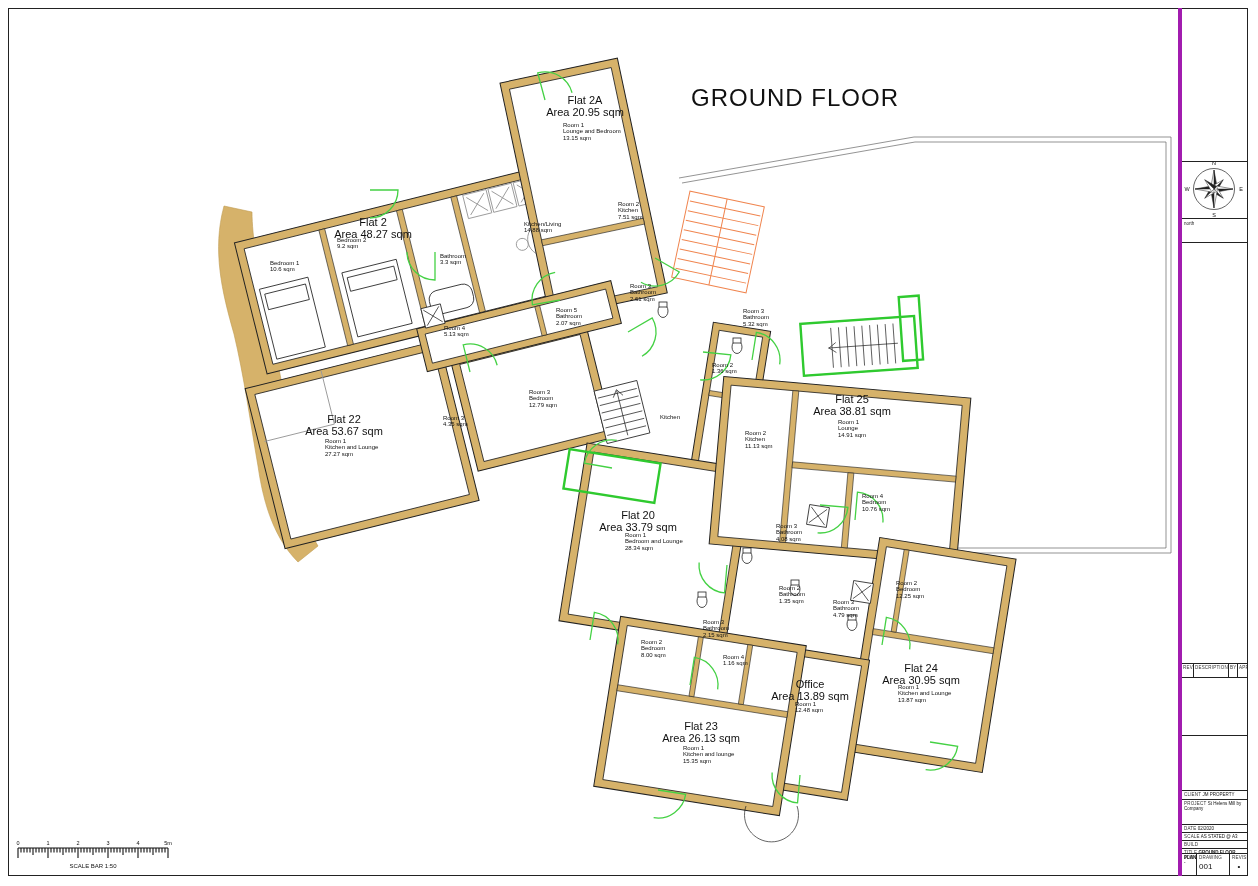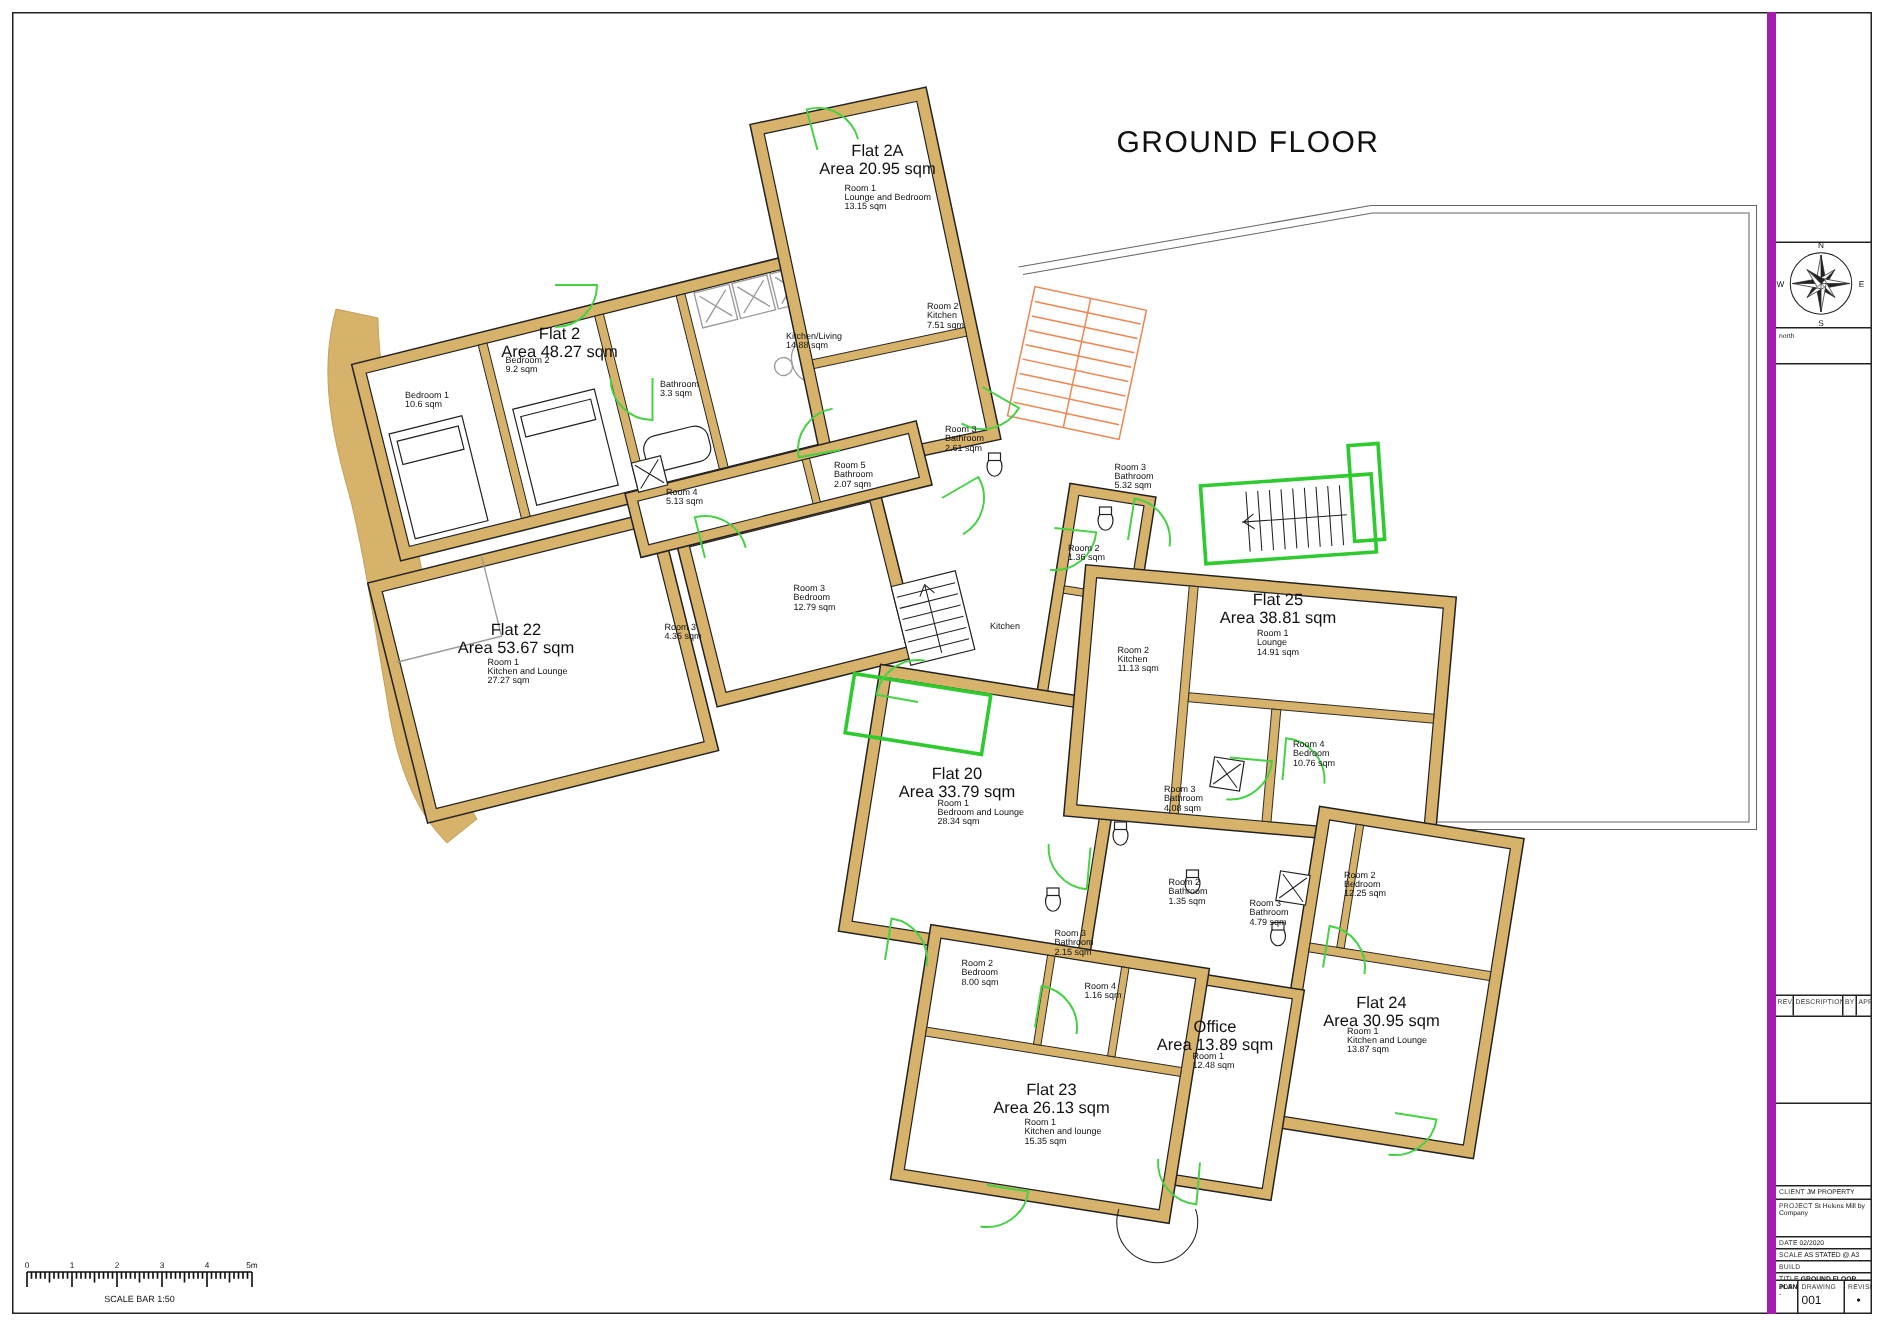--- a/index.html
+++ b/index.html
@@ -1,38 +1,38 @@
 <!DOCTYPE html>
 <html><head>
 <meta charset="utf-8">
 <style>
   html,body{margin:0;padding:0;background:#e8e8e8;}
   .page{position:relative;width:1258px;height:886px;background:#fff;overflow:hidden;
         font-family:"Liberation Sans",sans-serif;color:#111;}
   .frame{position:absolute;left:8px;top:8px;width:1240px;height:868px;border:1px solid #222;box-sizing:border-box;}
-  .heading{position:absolute;left:692px;top:84px;width:280px;text-align:center;
-           font-size:20px;letter-spacing:1px;color:#111;white-space:nowrap;}
+  .heading{position:absolute;left:655px;top:84px;width:280px;text-align:center;
+           font-size:24px;letter-spacing:1px;color:#111;white-space:nowrap;}
   svg.plan{position:absolute;left:0;top:0;}
   .wall{fill:#d6b26a;stroke:#222;stroke-width:1;}
   .room{fill:#ffffff;stroke:#222;stroke-width:.8;}
   .part{fill:#d6b26a;stroke:#222;stroke-width:.6;}
   .arc{fill:none;stroke:#44d144;stroke-width:1.3;}
   .greenline{fill:none;stroke:#2fca2f;stroke-width:2.4;}
   .orange{fill:none;stroke:#f0854f;stroke-width:1;}
   .boundary{fill:none;stroke:#666;stroke-width:.7;}
   .fix{fill:#fff;stroke:#222;stroke-width:.8;}
   .gray{fill:none;stroke:#9a9a9a;stroke-width:.9;}
   .thin{fill:none;stroke:#222;stroke-width:.7;}
   text.flat-title{font-size:11px;fill:#111;}
   text.room-label{font-size:6px;fill:#111;}
   text.scale-num{font-size:5.5px;fill:#111;}
   text.compass-letter{font-size:5.5px;fill:#111;}
   text.scale-caption{font-size:6px;fill:#111;}
   
-  .tcol{position:absolute;left:1178px;top:8px;width:70px;height:868px;border-left:6px solid #a21caf;box-sizing:border-box;font-size:4.5px;}
+  .tcol{position:absolute;left:1178px;top:8px;width:70px;height:868px;border-left:4px solid #a21caf;box-sizing:border-box;font-size:4.5px;}
   .tline{position:absolute;left:0;width:100%;border-top:1px solid #222;}
   .trow{position:absolute;left:0;width:100%;box-sizing:border-box;padding:1px 2px;}
   .lbl{color:#333;letter-spacing:.2px;}
   .revhead{display:flex;height:13px;border-top:1px solid #222;border-bottom:1px solid #222;}
   .revhead>div{border-right:1px solid #222;padding:1px;box-sizing:border-box;overflow:hidden;}
   .bottomrow{display:flex;position:absolute;left:0;bottom:0;width:100%;height:23px;border-top:1px solid #222;box-sizing:border-box;}
   .bottomrow>div{border-right:1px solid #222;box-sizing:border-box;padding:1px 2px;overflow:hidden;}
   .bottomrow>div:last-child{border-right:none;}
   .dwgnum{font-size:8px;margin-top:2px;}
   .revdot{font-size:8px;text-align:center;margin-top:2px;}

